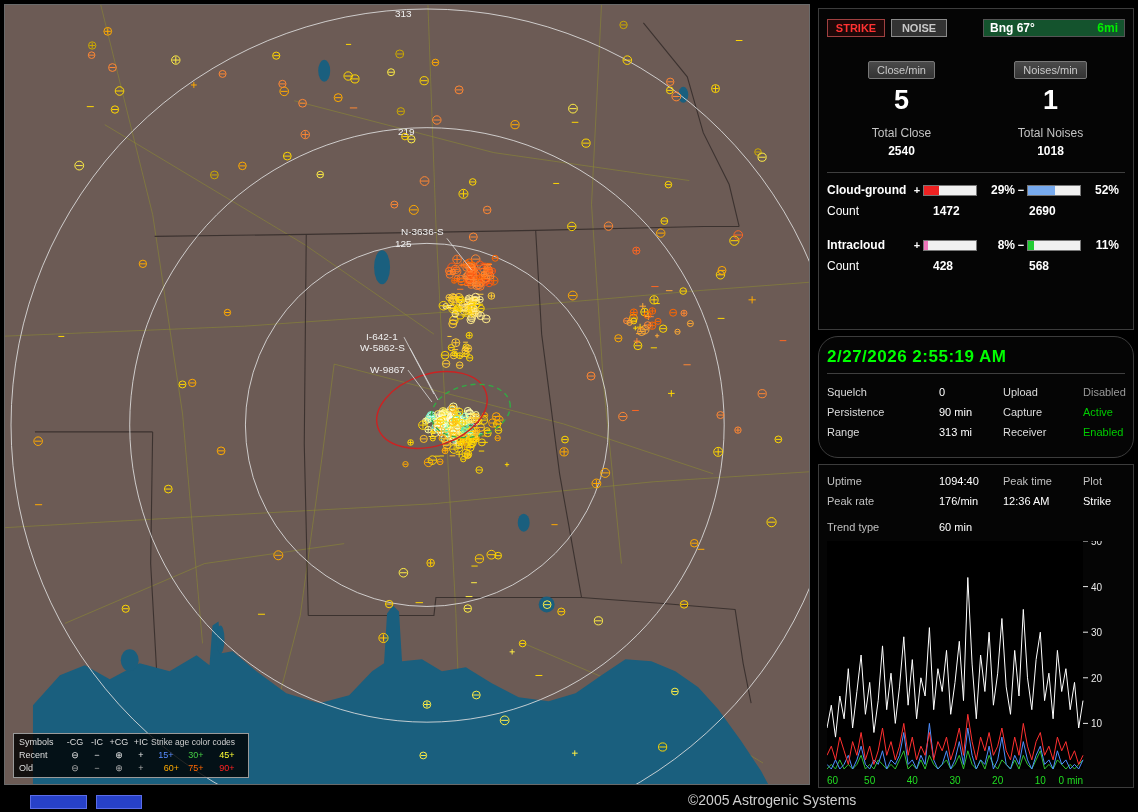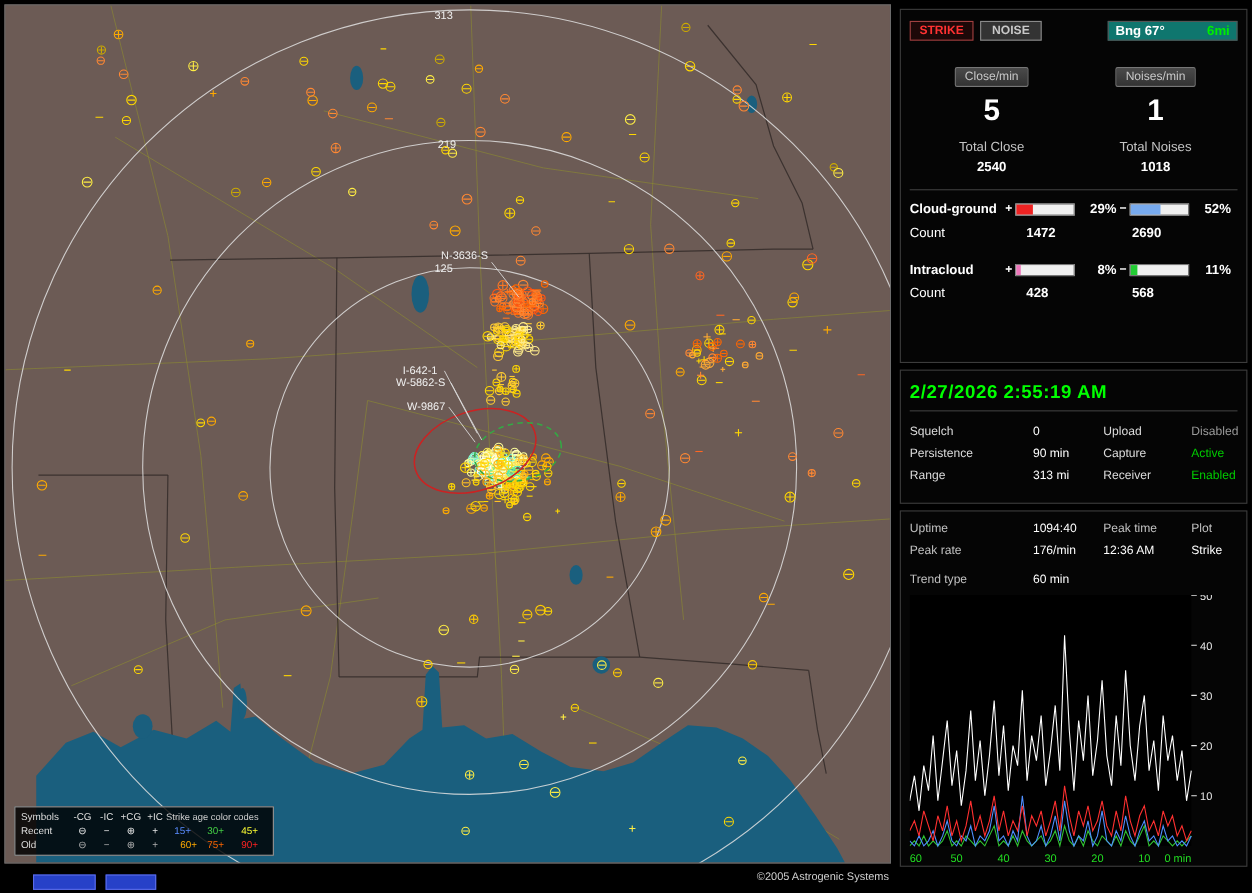--- a/index.html
+++ b/index.html
@@ -8,37 +8,37 @@
 
   
   .map-wrap{position:absolute;left:4px;top:4px;width:806px;height:781px;border:1px solid #6a6a6a;background:#6c5b55;}
   #map-svg{width:100%;height:100%;display:block;}
   .maplabel{fill:#f0f0f0;font-size:10px;font-family:"Liberation Sans",sans-serif;}
   .map-legend{position:absolute;left:8px;bottom:6px;background:rgba(0,0,0,0.82);border:1px solid #9a9a9a;padding:2px 5px;color:#ddd;font-size:9px;line-height:13px;}
   .legend-grid{display:grid;grid-template-columns:44px 24px 20px 24px 20px 30px 30px 32px;}
   .legend-grid span{white-space:nowrap;overflow:hidden;}
   .lg-age{grid-column:6/9;font-size:8.5px;color:#cfcfcf;}
   .lg-c{text-align:center;}
-  .copyright{position:absolute;left:688px;top:792px;color:#cfcfcf;font-size:10px;}
+  .copyright{position:absolute;left:688px;top:792px;color:#cfcfcf;font-size:14px;}
   .taskbar-item{position:absolute;top:795px;height:14px;background:#2741c8;border:1px solid #5a6ce8;}
   .tb1{left:30px;width:57px;}
   .tb2{left:96px;width:46px;}
 
   
   .right-panel{position:absolute;left:818px;top:0;width:316px;height:812px;}
   .panel{position:absolute;left:0;width:316px;background:#050505;border:1px solid #3c3c3c;padding:8px;overflow:hidden;}
   .p1{top:8px;height:322px;}
-  .p2{top:336px;height:122px;}
+  .p2{top:336px;height:122px;border-radius:20px;}
   .p3{top:464px;height:324px;}
 
   .hdr-row{display:flex;align-items:center;gap:6px;margin-top:2px;}
   .btn{font-family:"Liberation Sans",sans-serif;font-size:11px;font-weight:bold;height:18px;cursor:pointer;}
   .strike-btn{width:58px;color:#ff3232;background:#1d0808;border:1px solid #a04040;}
   .noise-btn{width:56px;color:#c8c8c8;background:#333;border:1px solid #8a8a8a;}
-  .bng-box{margin-left:auto;width:118px;height:18px;background:#0f766e;border:1px solid #555;display:flex;align-items:center;justify-content:space-between;padding:0 6px;}
+  .bng-box{margin-left:auto;width:142px;height:18px;background:#14532d;border:1px solid #555;display:flex;align-items:center;justify-content:space-between;padding:0 6px;}
   .bng-val{color:#fff;font-weight:bold;font-size:12px;}
   .dist-val{color:#00ee00;font-weight:bold;font-size:12px;}
 
   .stats-row{display:flex;margin-top:24px;}
   .stat-col{flex:1;text-align:center;}
   .rate-btn{color:#c8c8c8;background:linear-gradient(#4a4a4a,#333);border:1px solid #777;border-radius:2px;padding:0 8px;font-weight:normal;}
   .big-num{color:#fff;font-size:27px;font-weight:bold;margin-top:6px;}
   .total-label{color:#c4c4c4;font-size:12px;margin-top:10px;}
   .total-value{color:#fff;font-size:12px;font-weight:bold;margin-top:4px;}
 

